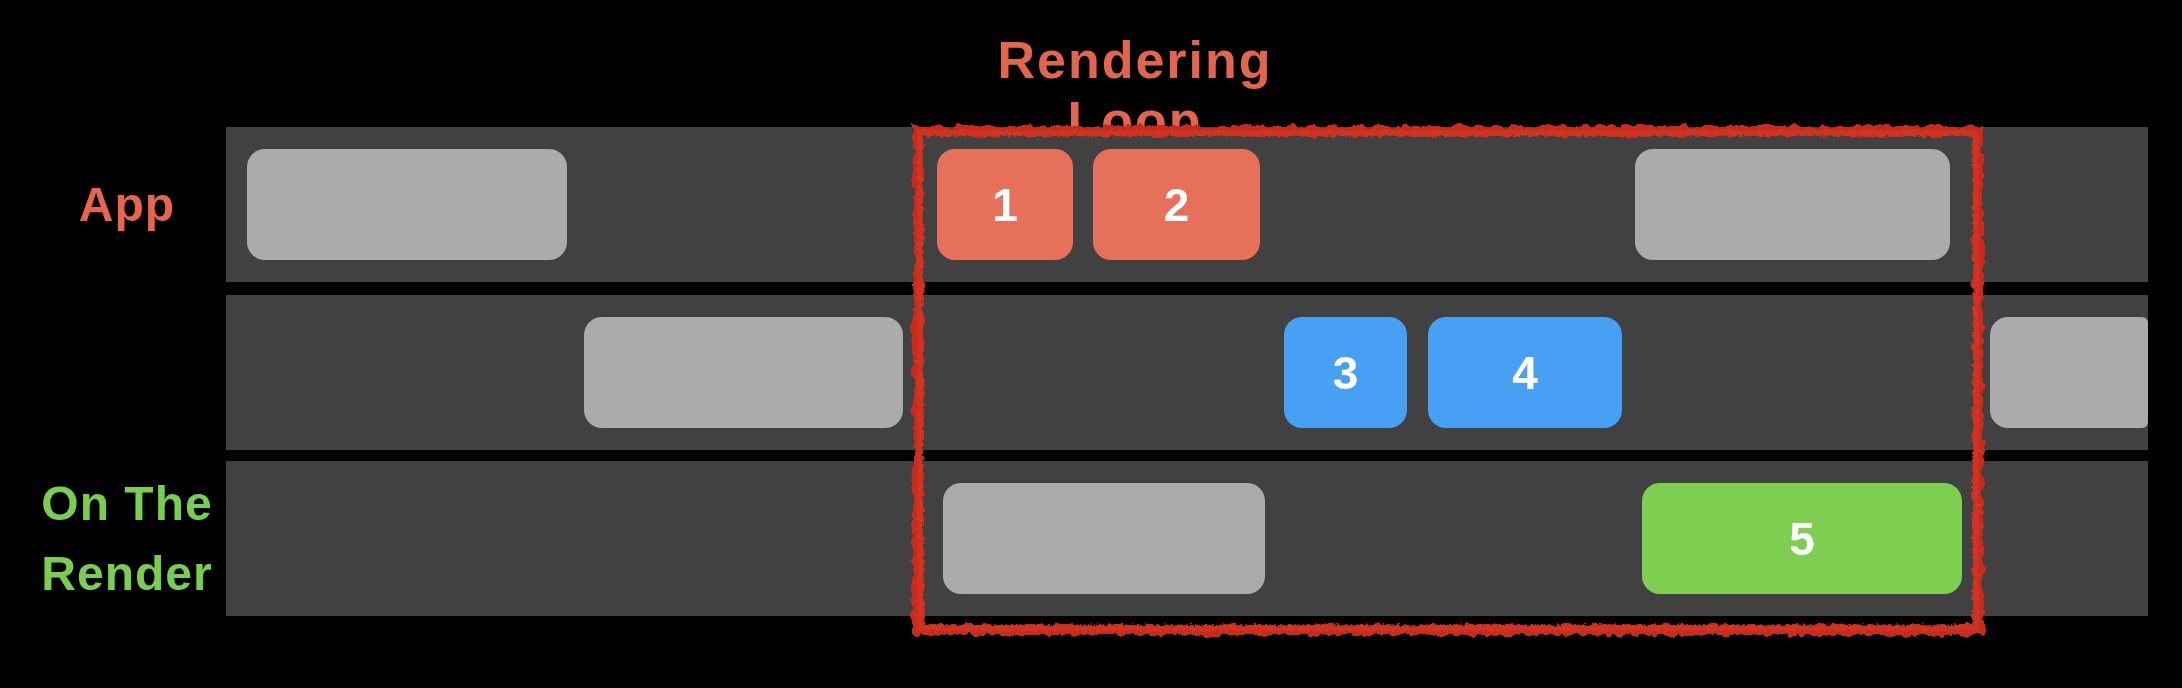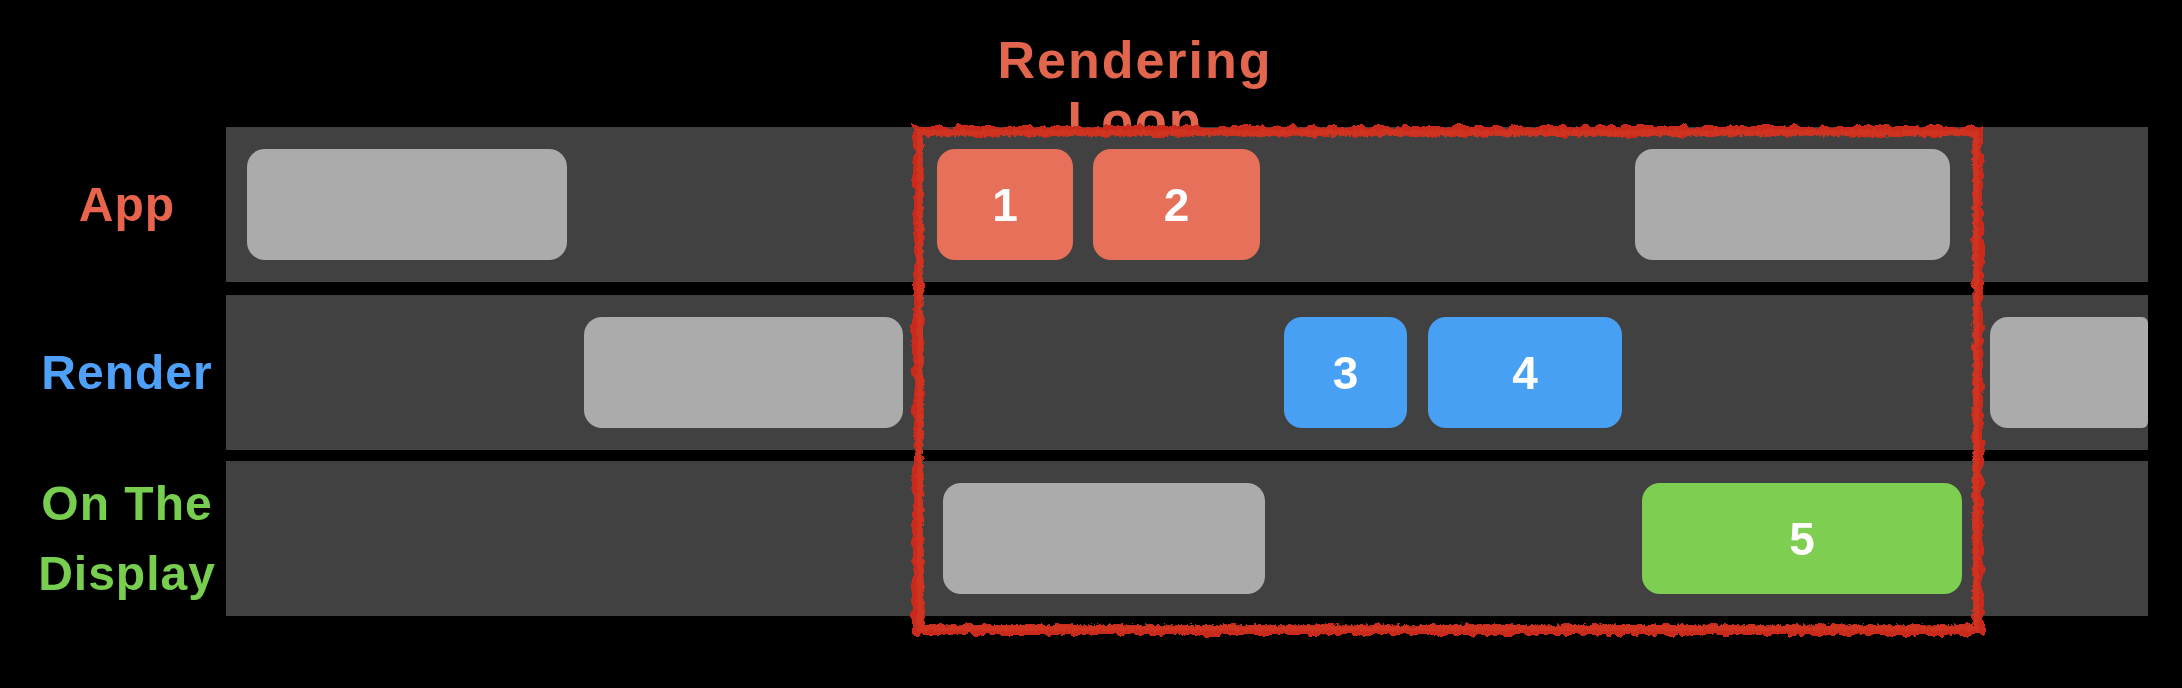--- a/index.html
+++ b/index.html
@@ -77,25 +77,24 @@
 <body>
 
 <div class="canvas">
 
   <div class="title">Rendering Loop</div>
 
   <div class="lane-label app">
     <span>App</span>
   </div>
   <div class="lane-label rs">
-    <span>Render</span>
   </div>
   <div class="lane-label otd">
     <span>On The</span>
-    <span>Display</span>
+    <span>Render</span>
   </div>
 
   <div class="track t-app">
     <div class="block gray b-a-idle1"></div>
     <div class="block coral b-f1">
       <span>1</span>
     </div>
     <div class="block coral b-f2">
       <span>2</span>
     </div>

